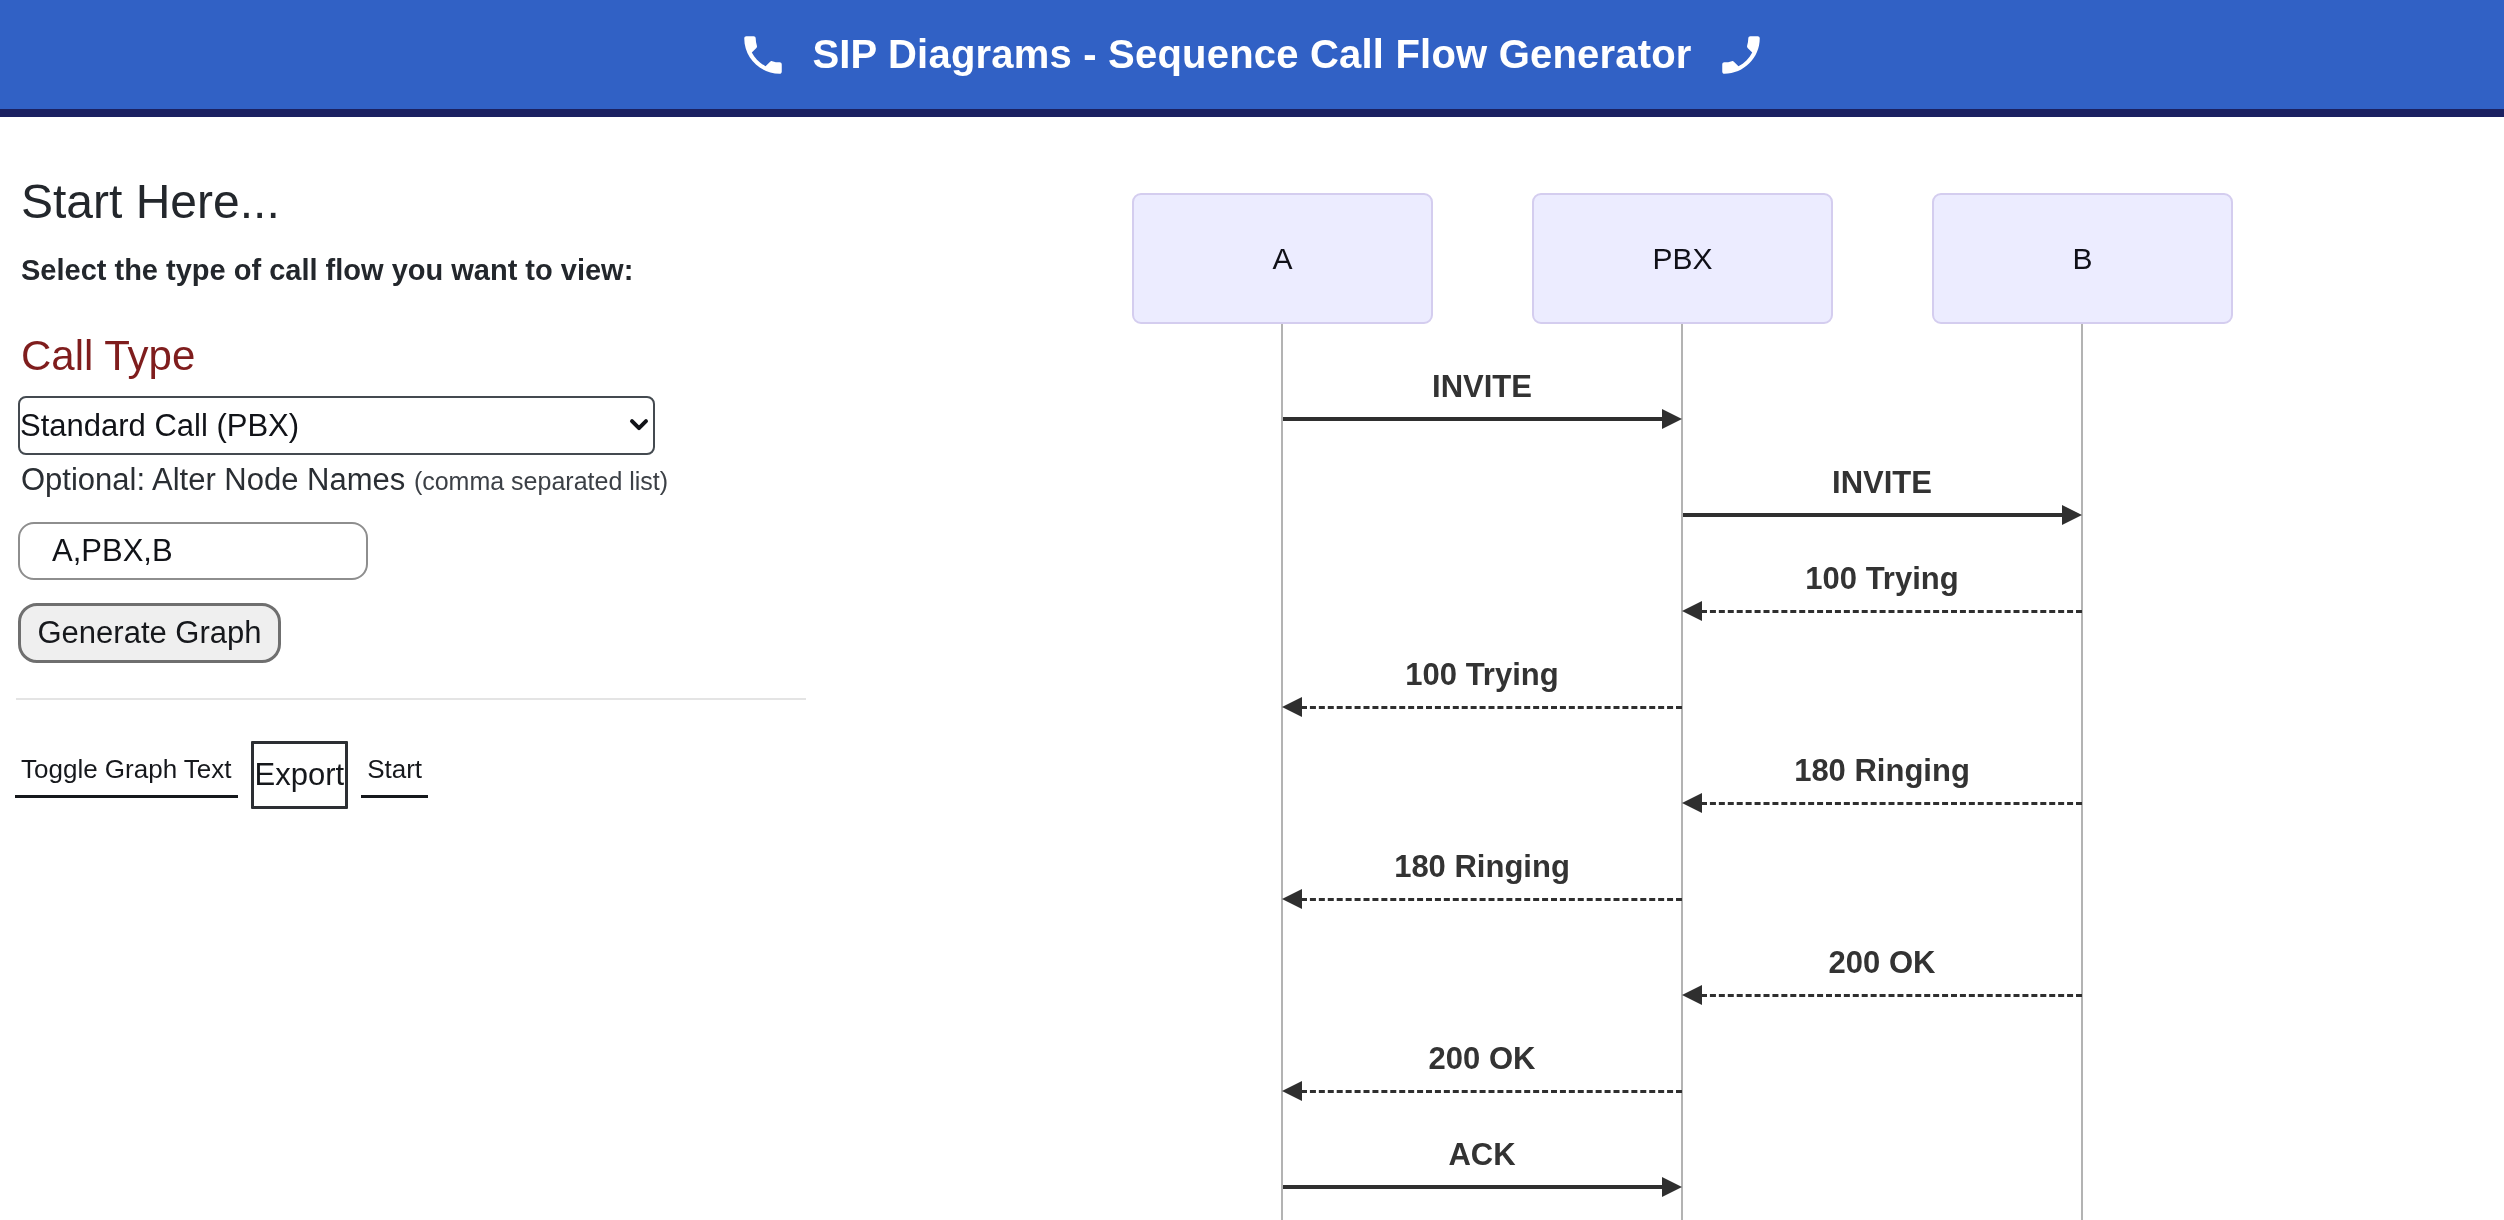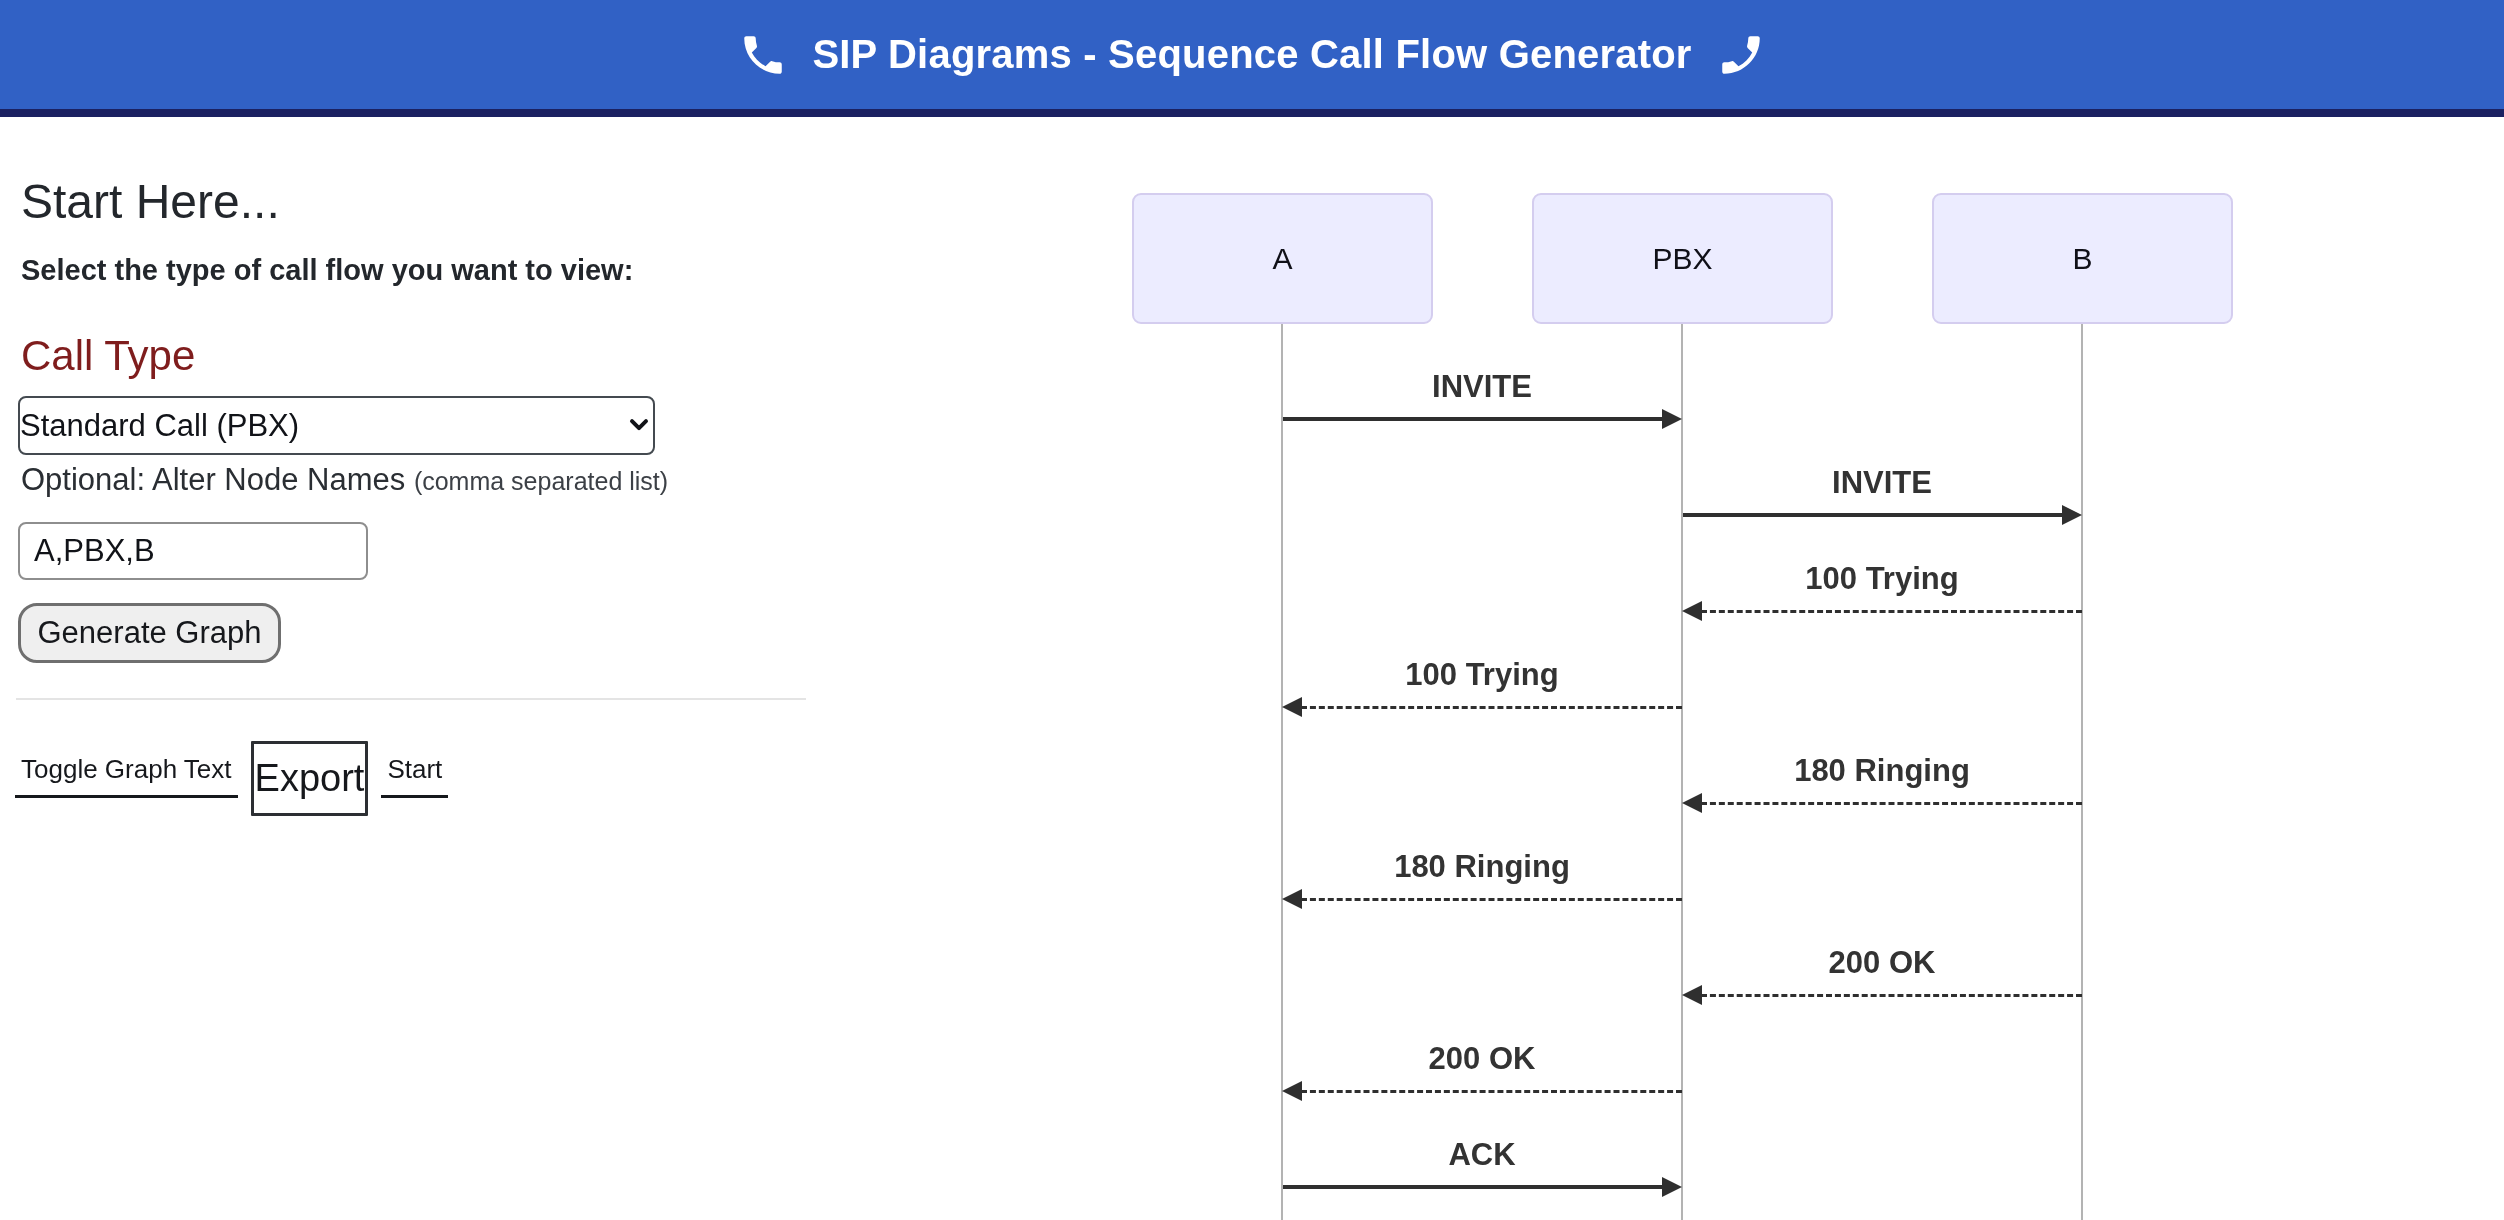--- a/index.html
+++ b/index.html
@@ -29,38 +29,38 @@
     left:18px;top:396px;width:637px;height:59px;box-sizing:border-box;
     border:2px solid #444a50;border-radius:8px;background:#ffffff;
     display:flex;align-items:center;justify-content:space-between;
     padding:0 0;cursor:default;
   }
   .select .sel-text{font-size:31px;color:#111318;}
   .optional-label{left:21px;top:462px;font-size:31px;color:#2a2e33;}
   .optional-label .hint{font-size:25px;color:#3c4046;}
   .node-input{
     position:absolute;left:18px;top:522px;width:350px;height:58px;box-sizing:border-box;
-    border:2px solid #8e8e8e;border-radius:8px;font-size:31px;color:#111318;
-    padding:0 14px;font-family:"Liberation Sans", sans-serif;background:#fff;outline:none;
+    border:2px solid #8e8e8e;border-radius:16px;font-size:31px;color:#111318;
+    padding:0 32px;font-family:"Liberation Sans", sans-serif;background:#fff;outline:none;
   }
   .generate{
     position:absolute;left:18px;top:603px;width:263px;height:60px;box-sizing:border-box;
     background:#efefef;border:3px solid #6f6f6f;border-radius:19px;
     font-size:31px;color:#16181c;font-family:"Liberation Sans", sans-serif;cursor:pointer;
   }
   .divider{position:absolute;left:16px;top:698px;width:790px;height:2px;background:#e4e4e4;}
   .actions{position:absolute;left:15px;top:740px;display:flex;align-items:flex-start;gap:13px;}
   .link-btn{
     background:none;border:none;border-bottom:3px solid #15181c;
     font-size:26px;color:#16181c;font-family:"Liberation Sans", sans-serif;
     padding:14px 6px 10px 6px;cursor:pointer;
   }
   .export-btn{
     background:none;border:3px solid #2c2f33;border-radius:1px;
-    font-size:38px;color:#16181c;font-family:"Liberation Sans", sans-serif;
+    font-size:31px;color:#16181c;font-family:"Liberation Sans", sans-serif;
     padding:13px 1px;margin-top:1px;cursor:pointer;
   }
   
   .diagram{position:absolute;left:0;top:0;width:2504px;height:1220px;pointer-events:none;}
   .lifeline{position:absolute;top:320px;bottom:0;width:2px;background:#b3b3b3;}
   .actor{
     position:absolute;top:193px;width:301px;height:131px;box-sizing:border-box;
     background:#ECECFF;border:2px solid #d4cdef;border-radius:9px;
     display:flex;align-items:center;justify-content:center;
     font-size:30px;color:#101018;

